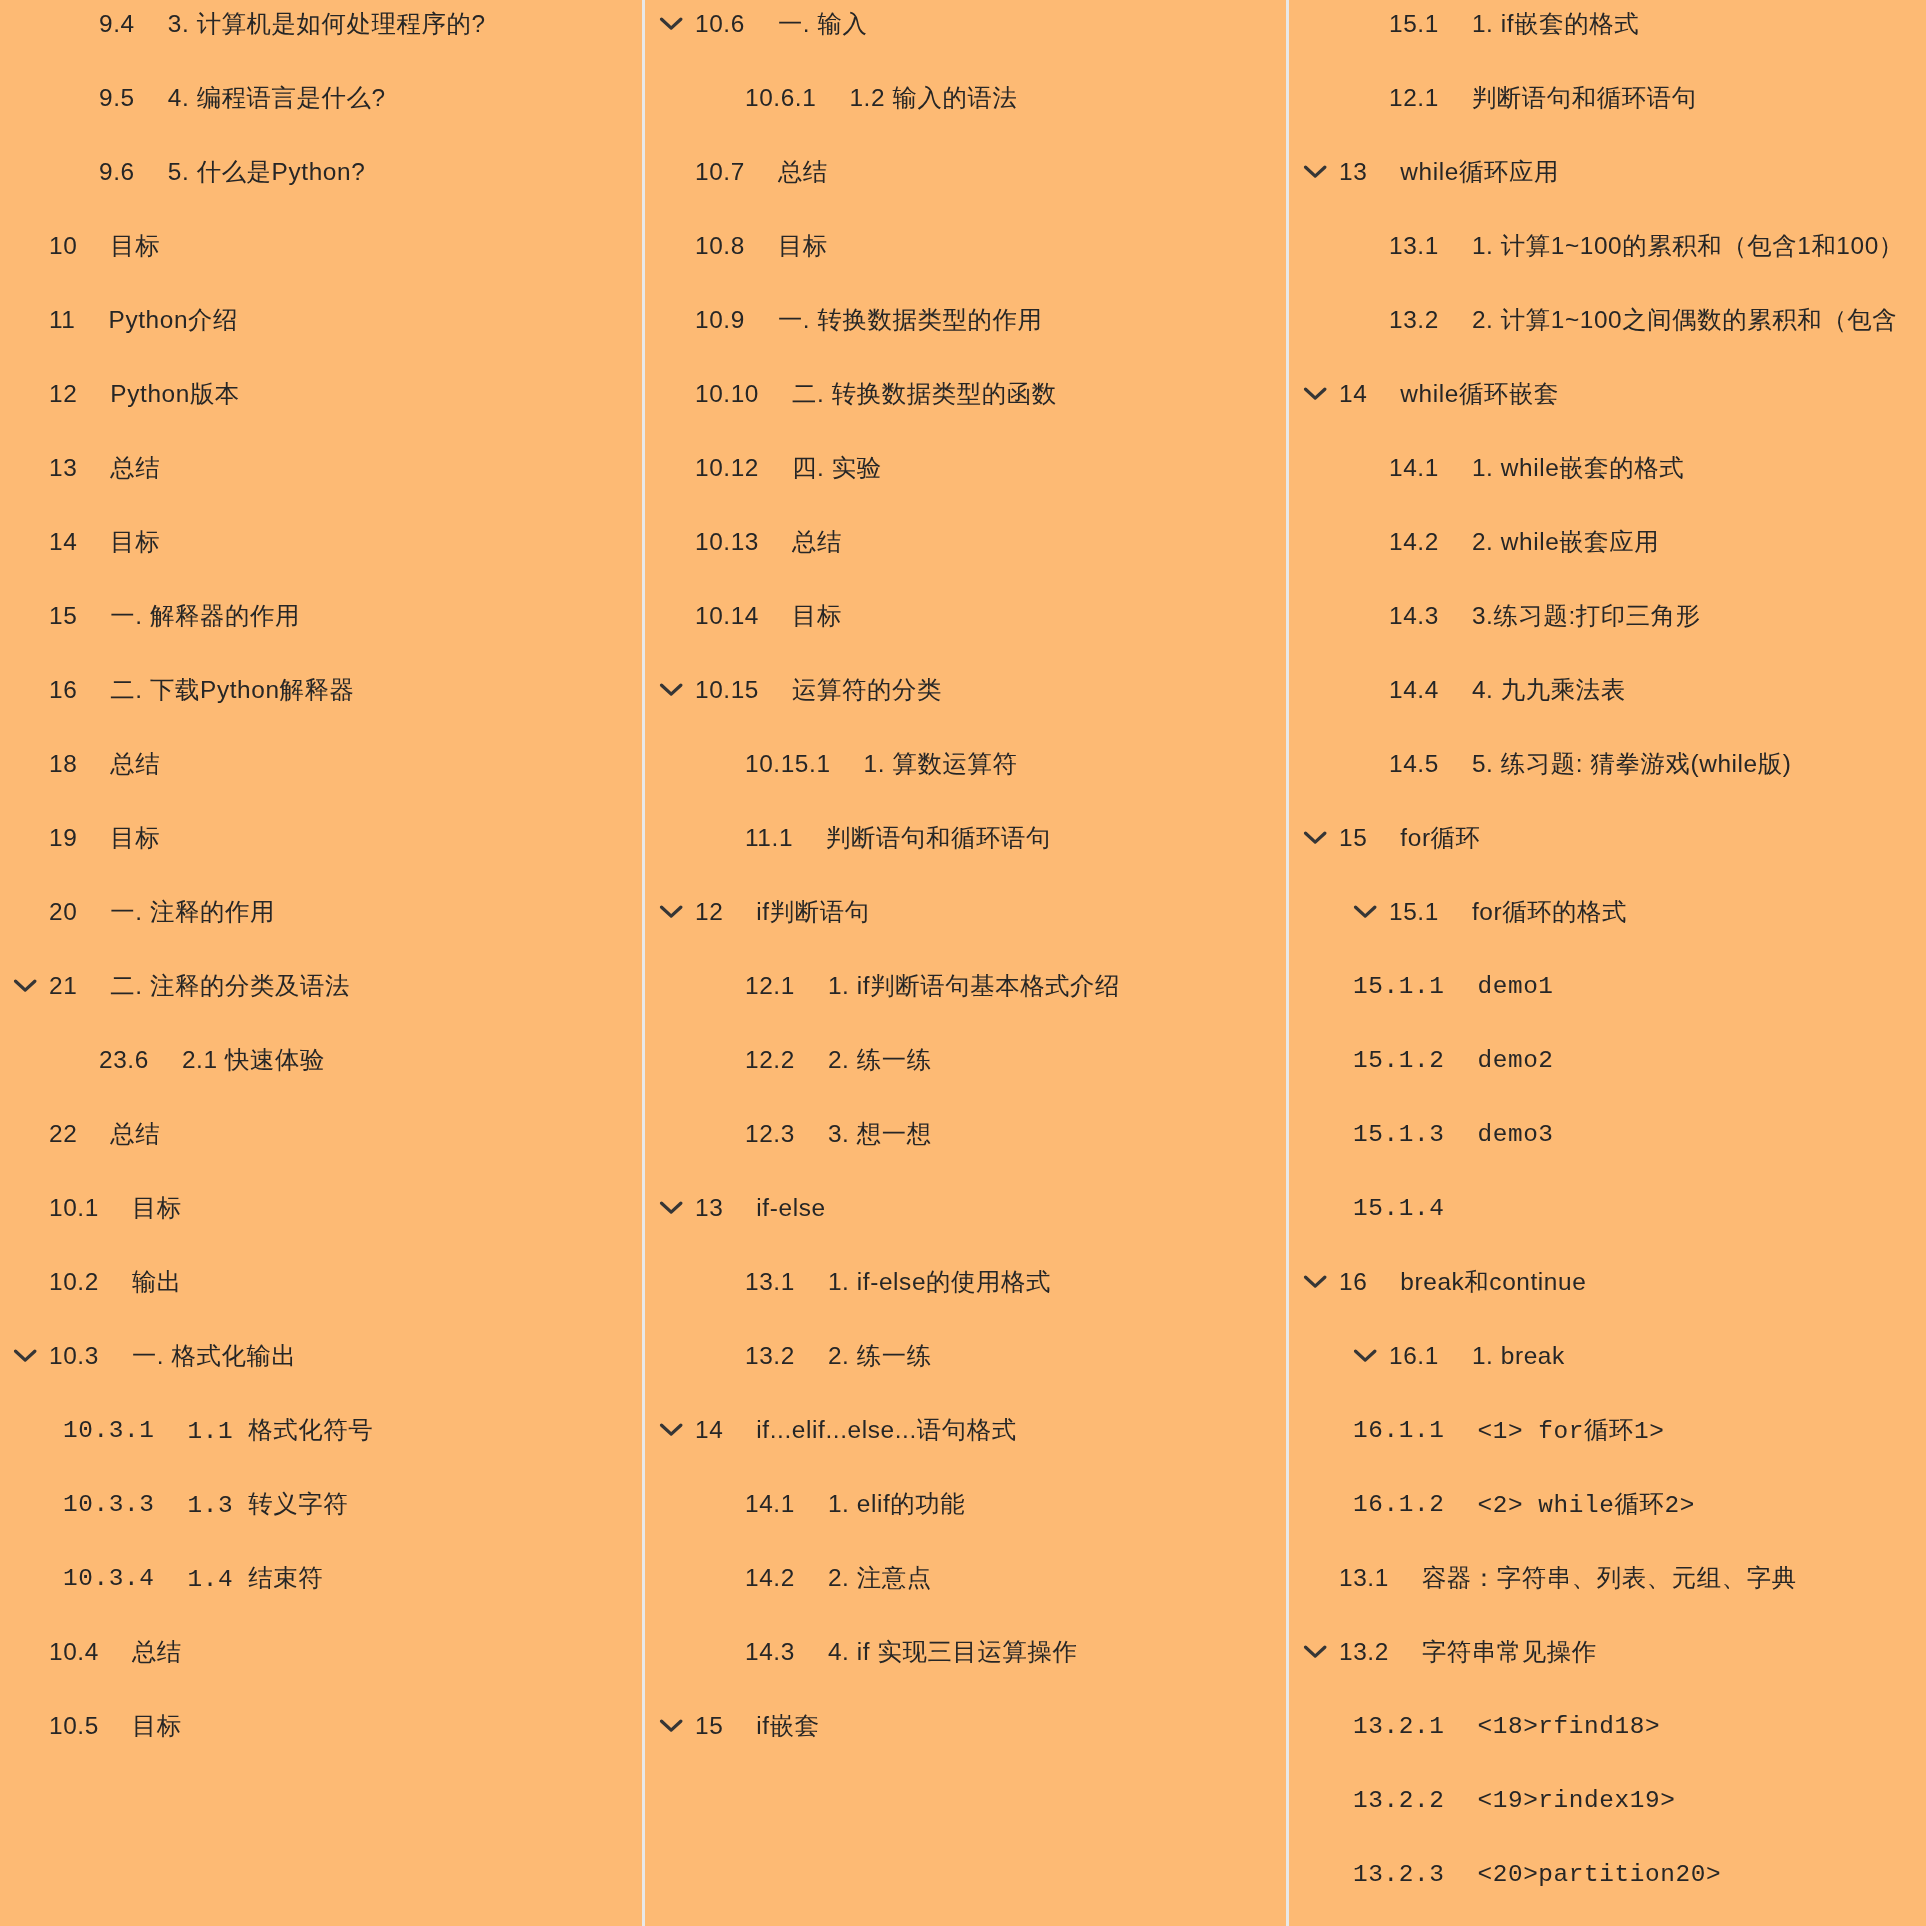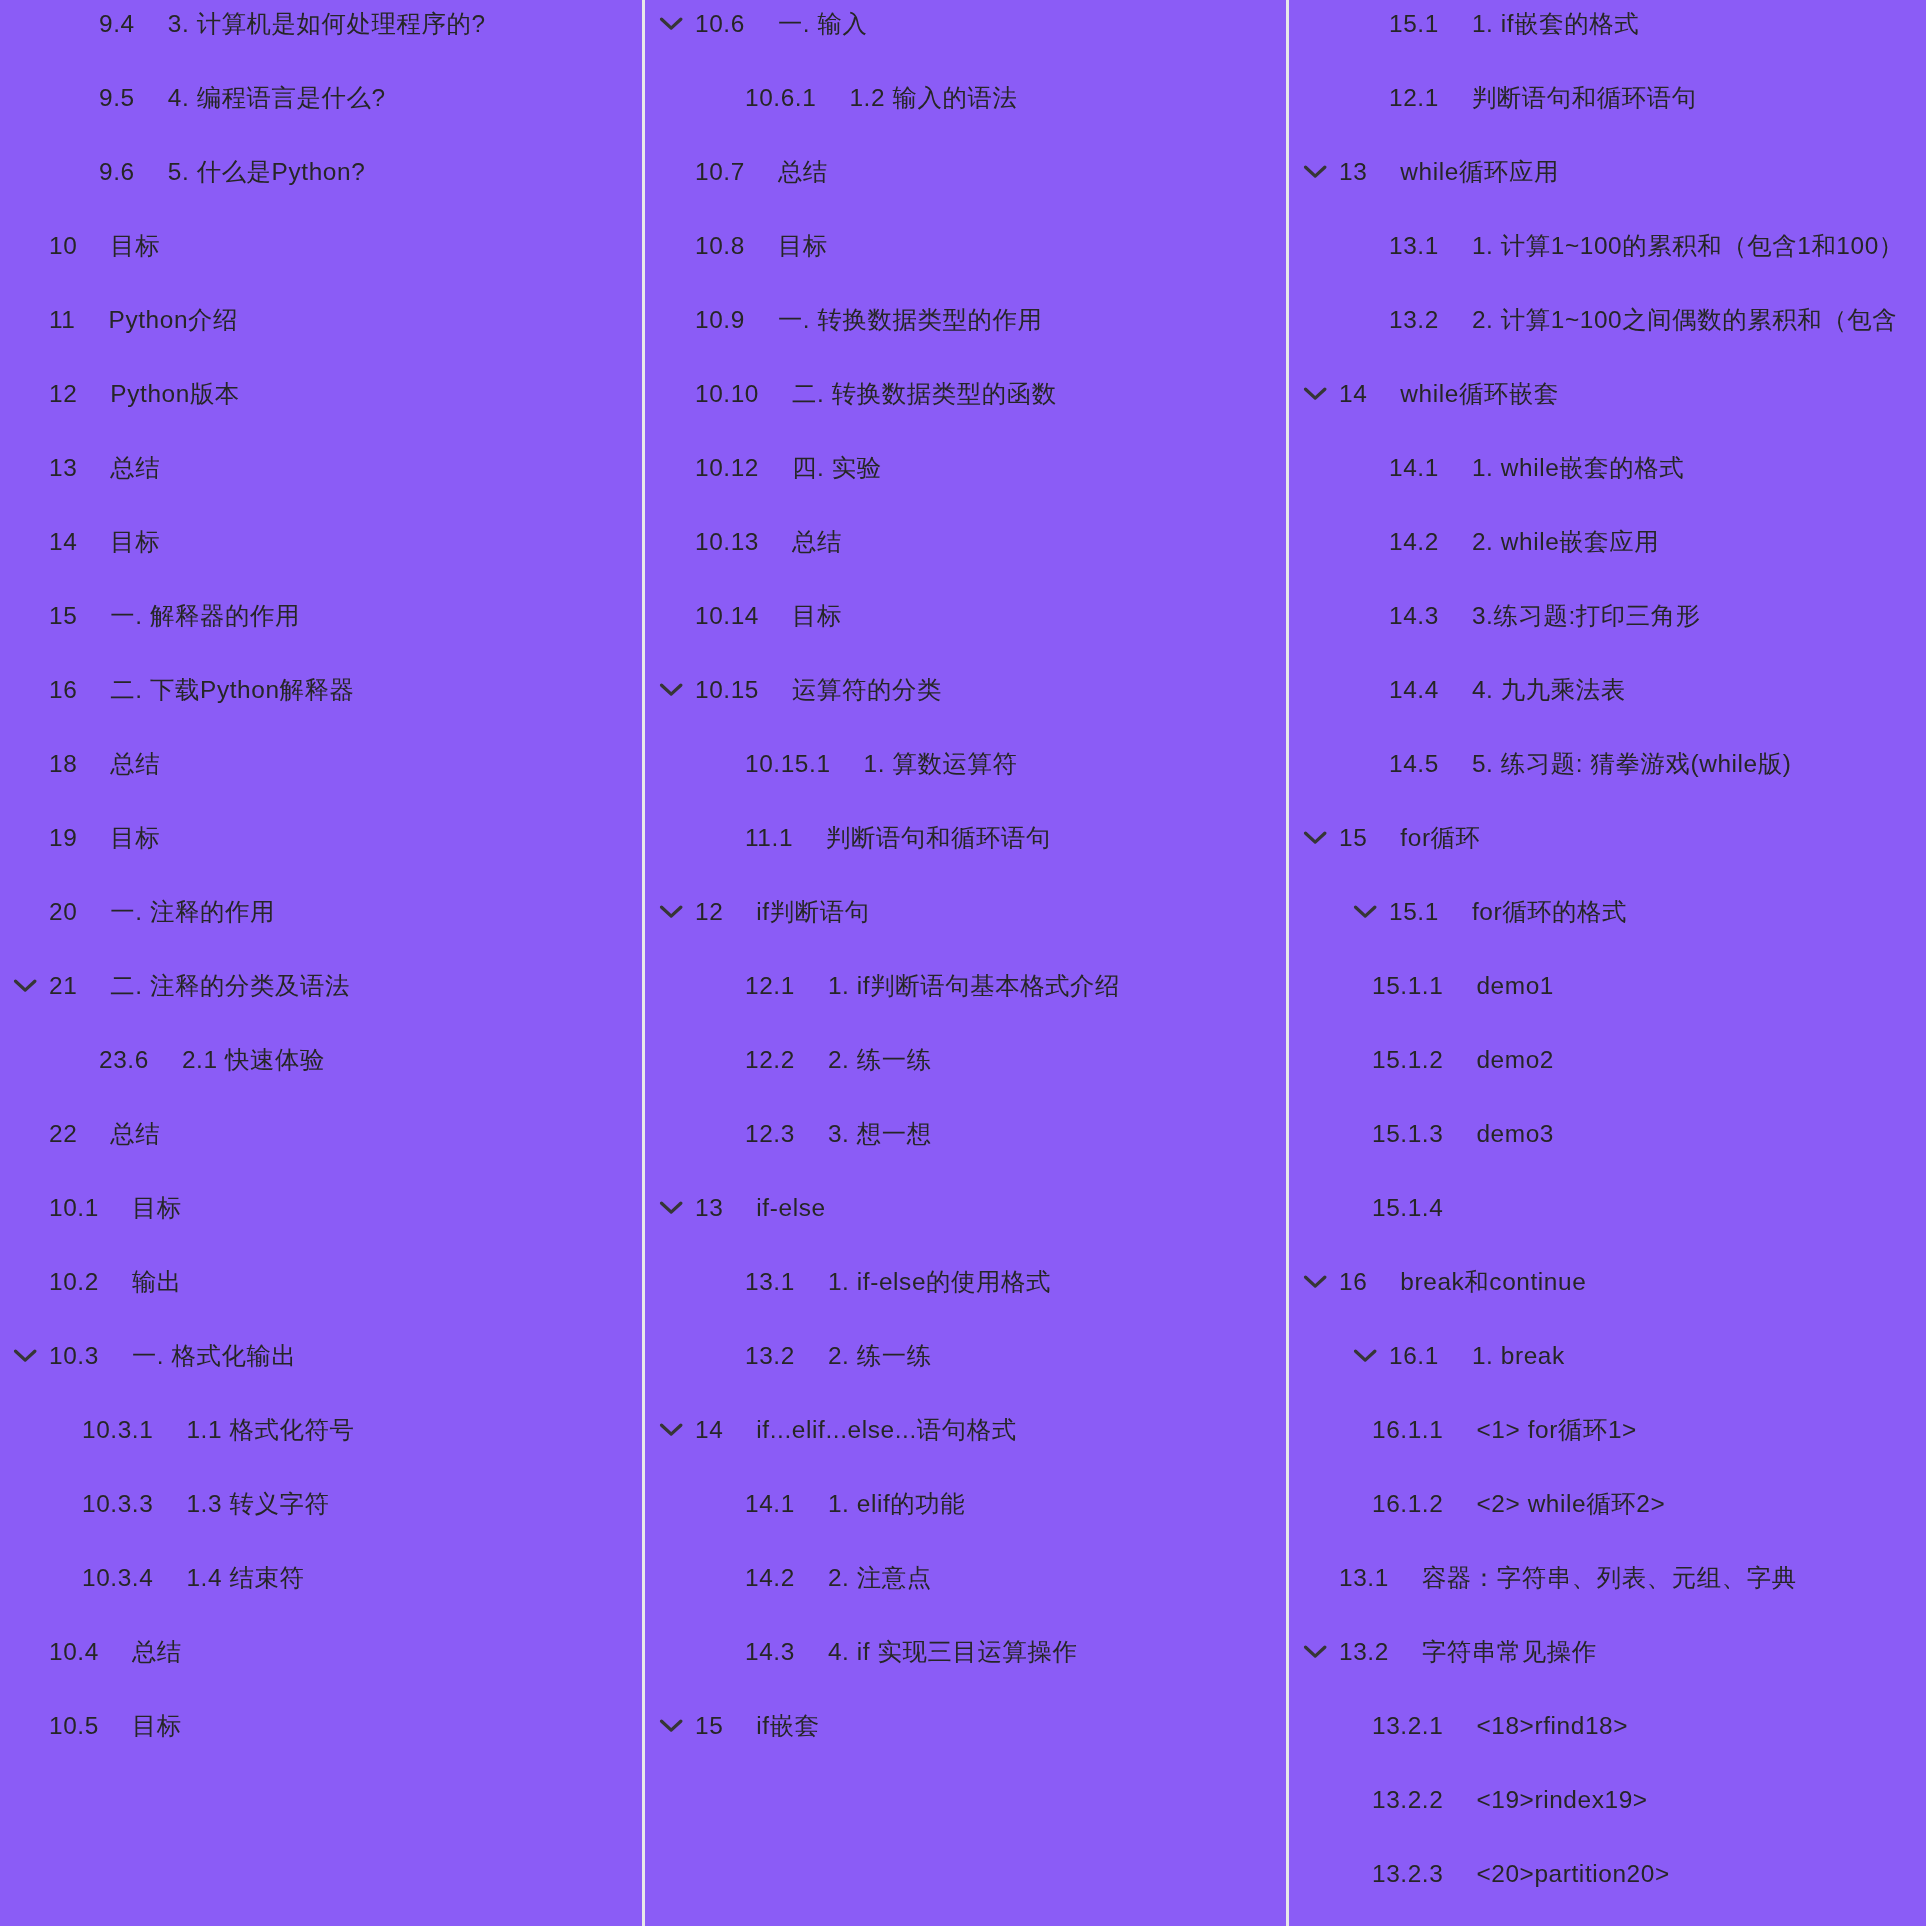--- a/index.html
+++ b/index.html
@@ -5,21 +5,21 @@
   html, body {
     margin: 0;
     padding: 0;
     background: #ffffff;
     font-family: "Liberation Sans", "DejaVu Sans", sans-serif;
   }
   #canvas {
     position: relative;
     width: 1926px;
     height: 1926px;
-    background: #8b5cf6;
+    background: #fdba74;
     overflow: hidden;
   }
   .divider {
     position: absolute;
     top: 0;
     width: 3.2px;
     height: 1926px;
     background: #e8e8e8;
   }
   .col {
@@ -33,21 +33,21 @@
     height: 74px;
     display: flex;
     align-items: center;
     white-space: nowrap;
     font-size: 24.4px;
     color: #262626;
     cursor: default;
   }
   .row.lvl1 { padding-left: 49px; }
   .row.lvl2 { padding-left: 99px; }
-  .row.lvl3 { padding-left: 82px; }
+  .row.lvl3 { padding-left: 63px; font-family: Liberation Mono, monospace; }
   .num { margin-right: 33px; letter-spacing: 0.6px; }
   .title { letter-spacing: 0.6px; }
   .chev {
     position: absolute;
     top: 50%;
     margin-top: -8.3px;
     width: 24.4px;
     height: 16.7px;
     display: inline-flex;
     align-items: center;

